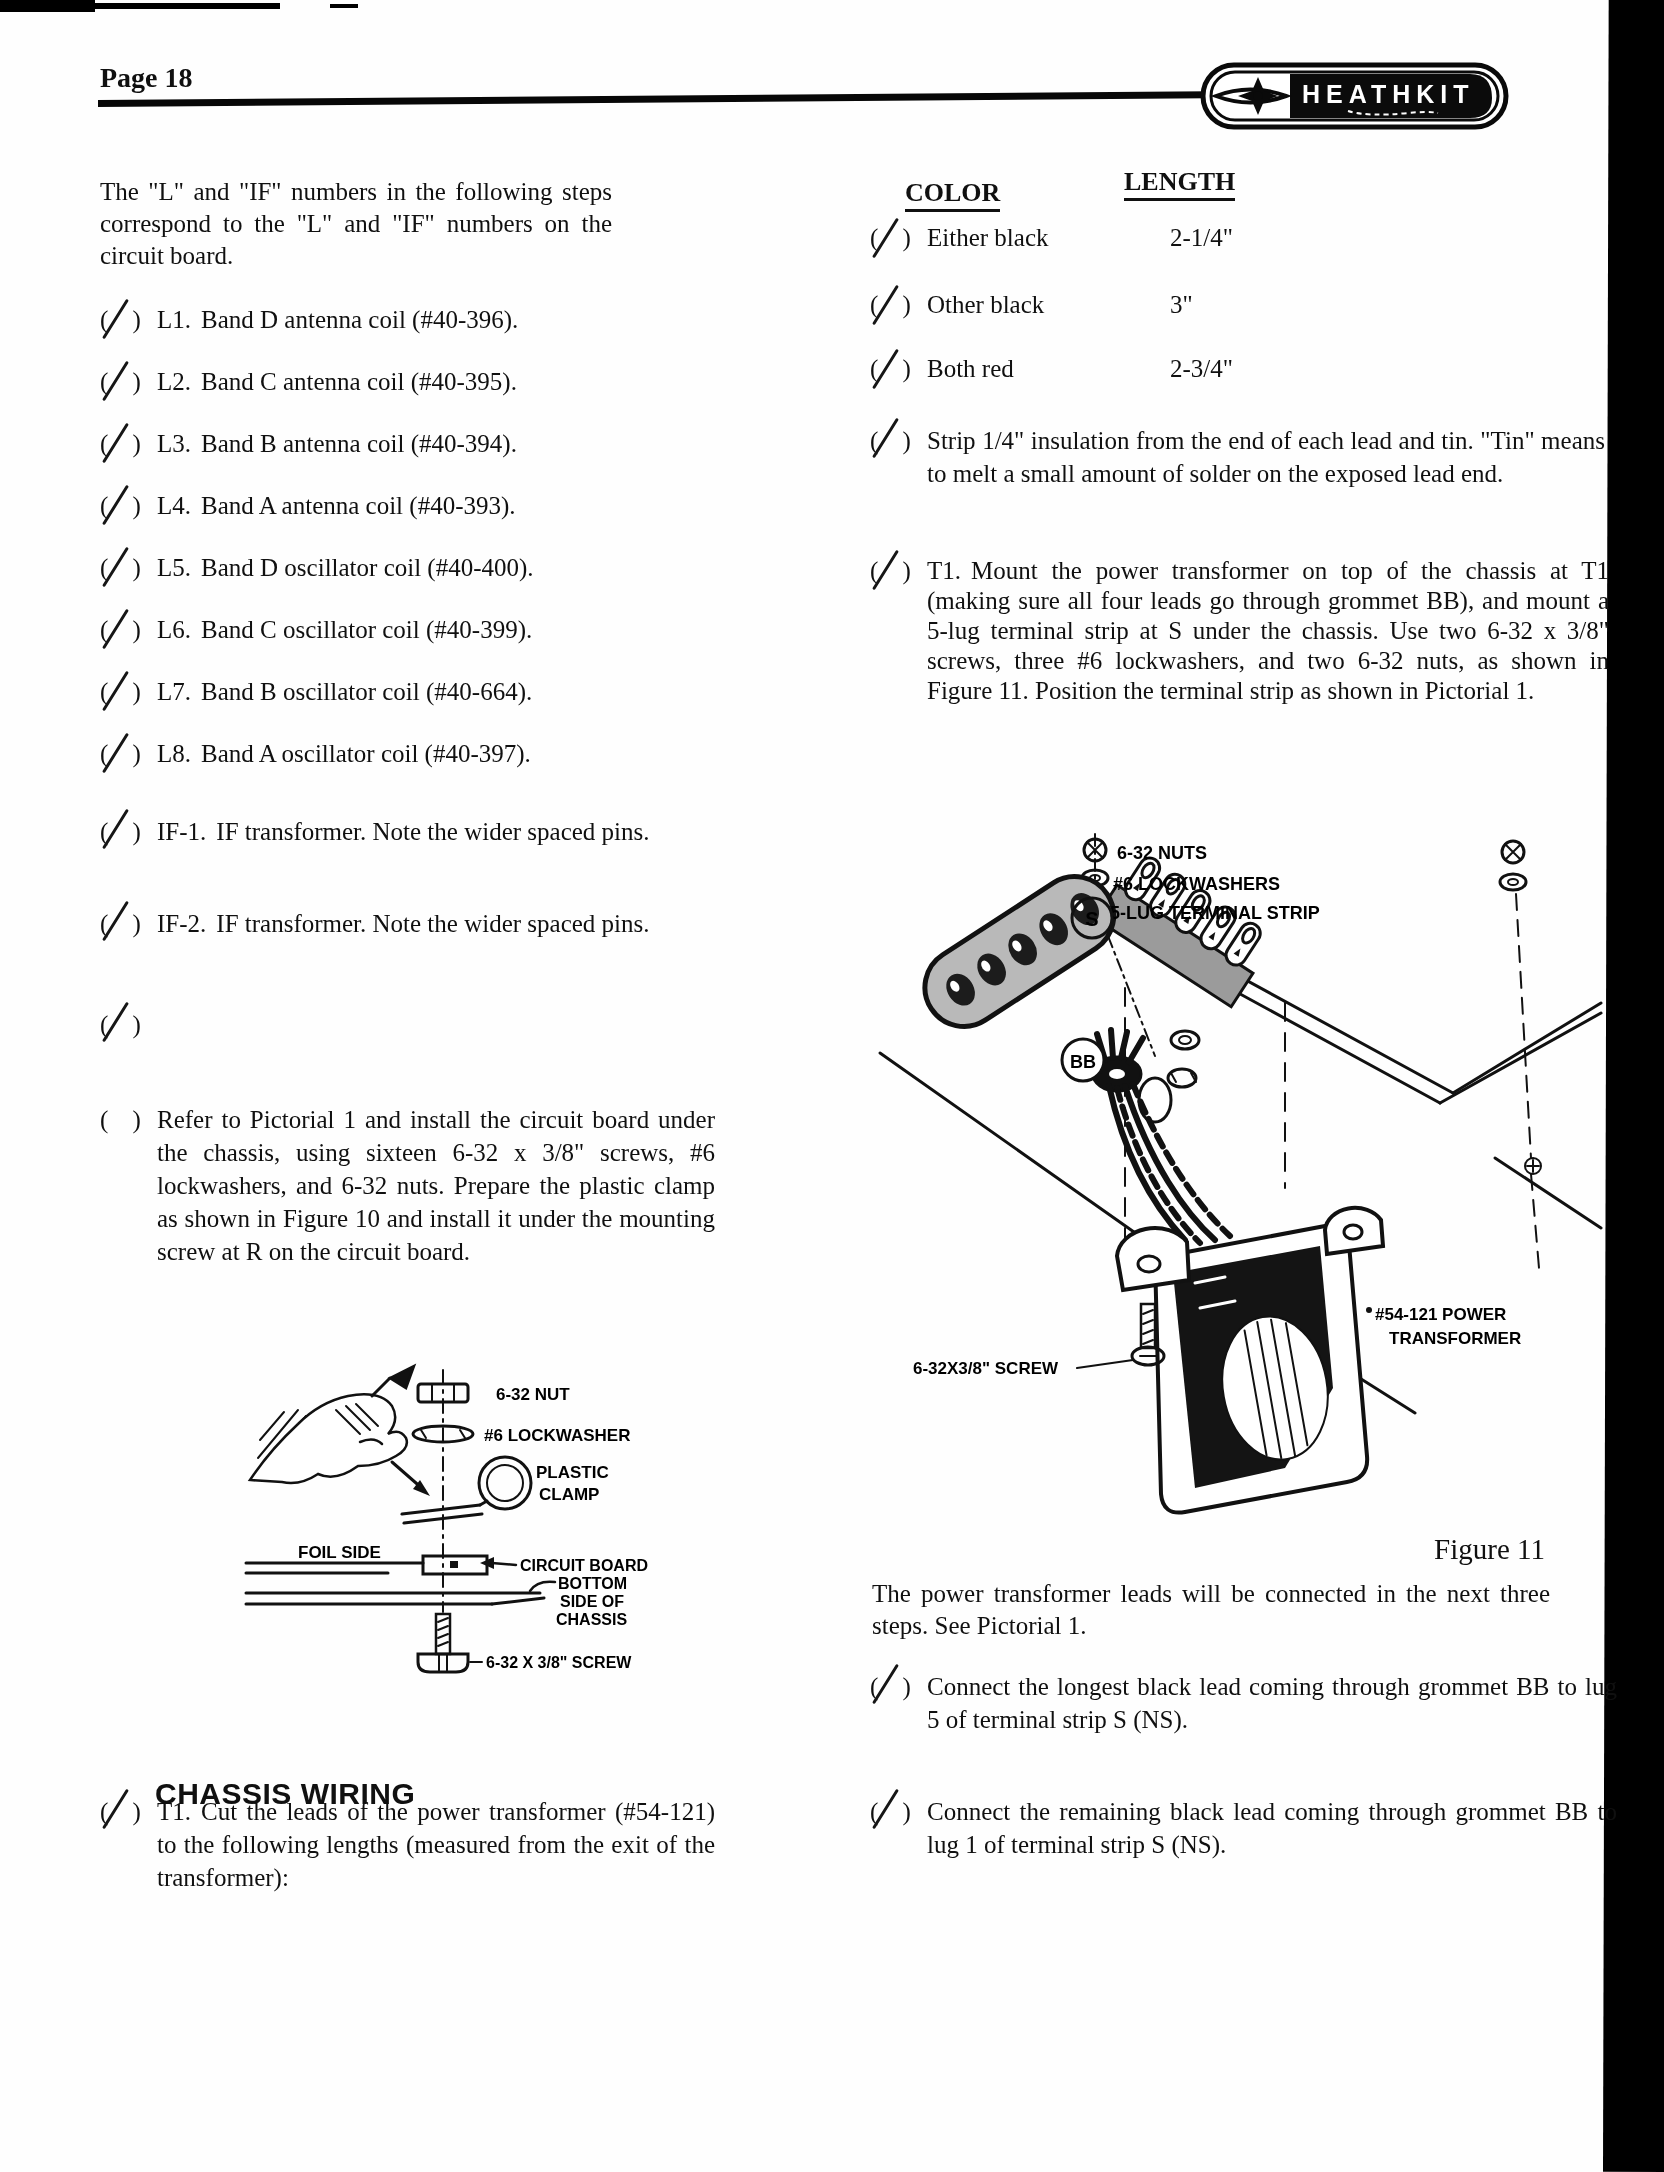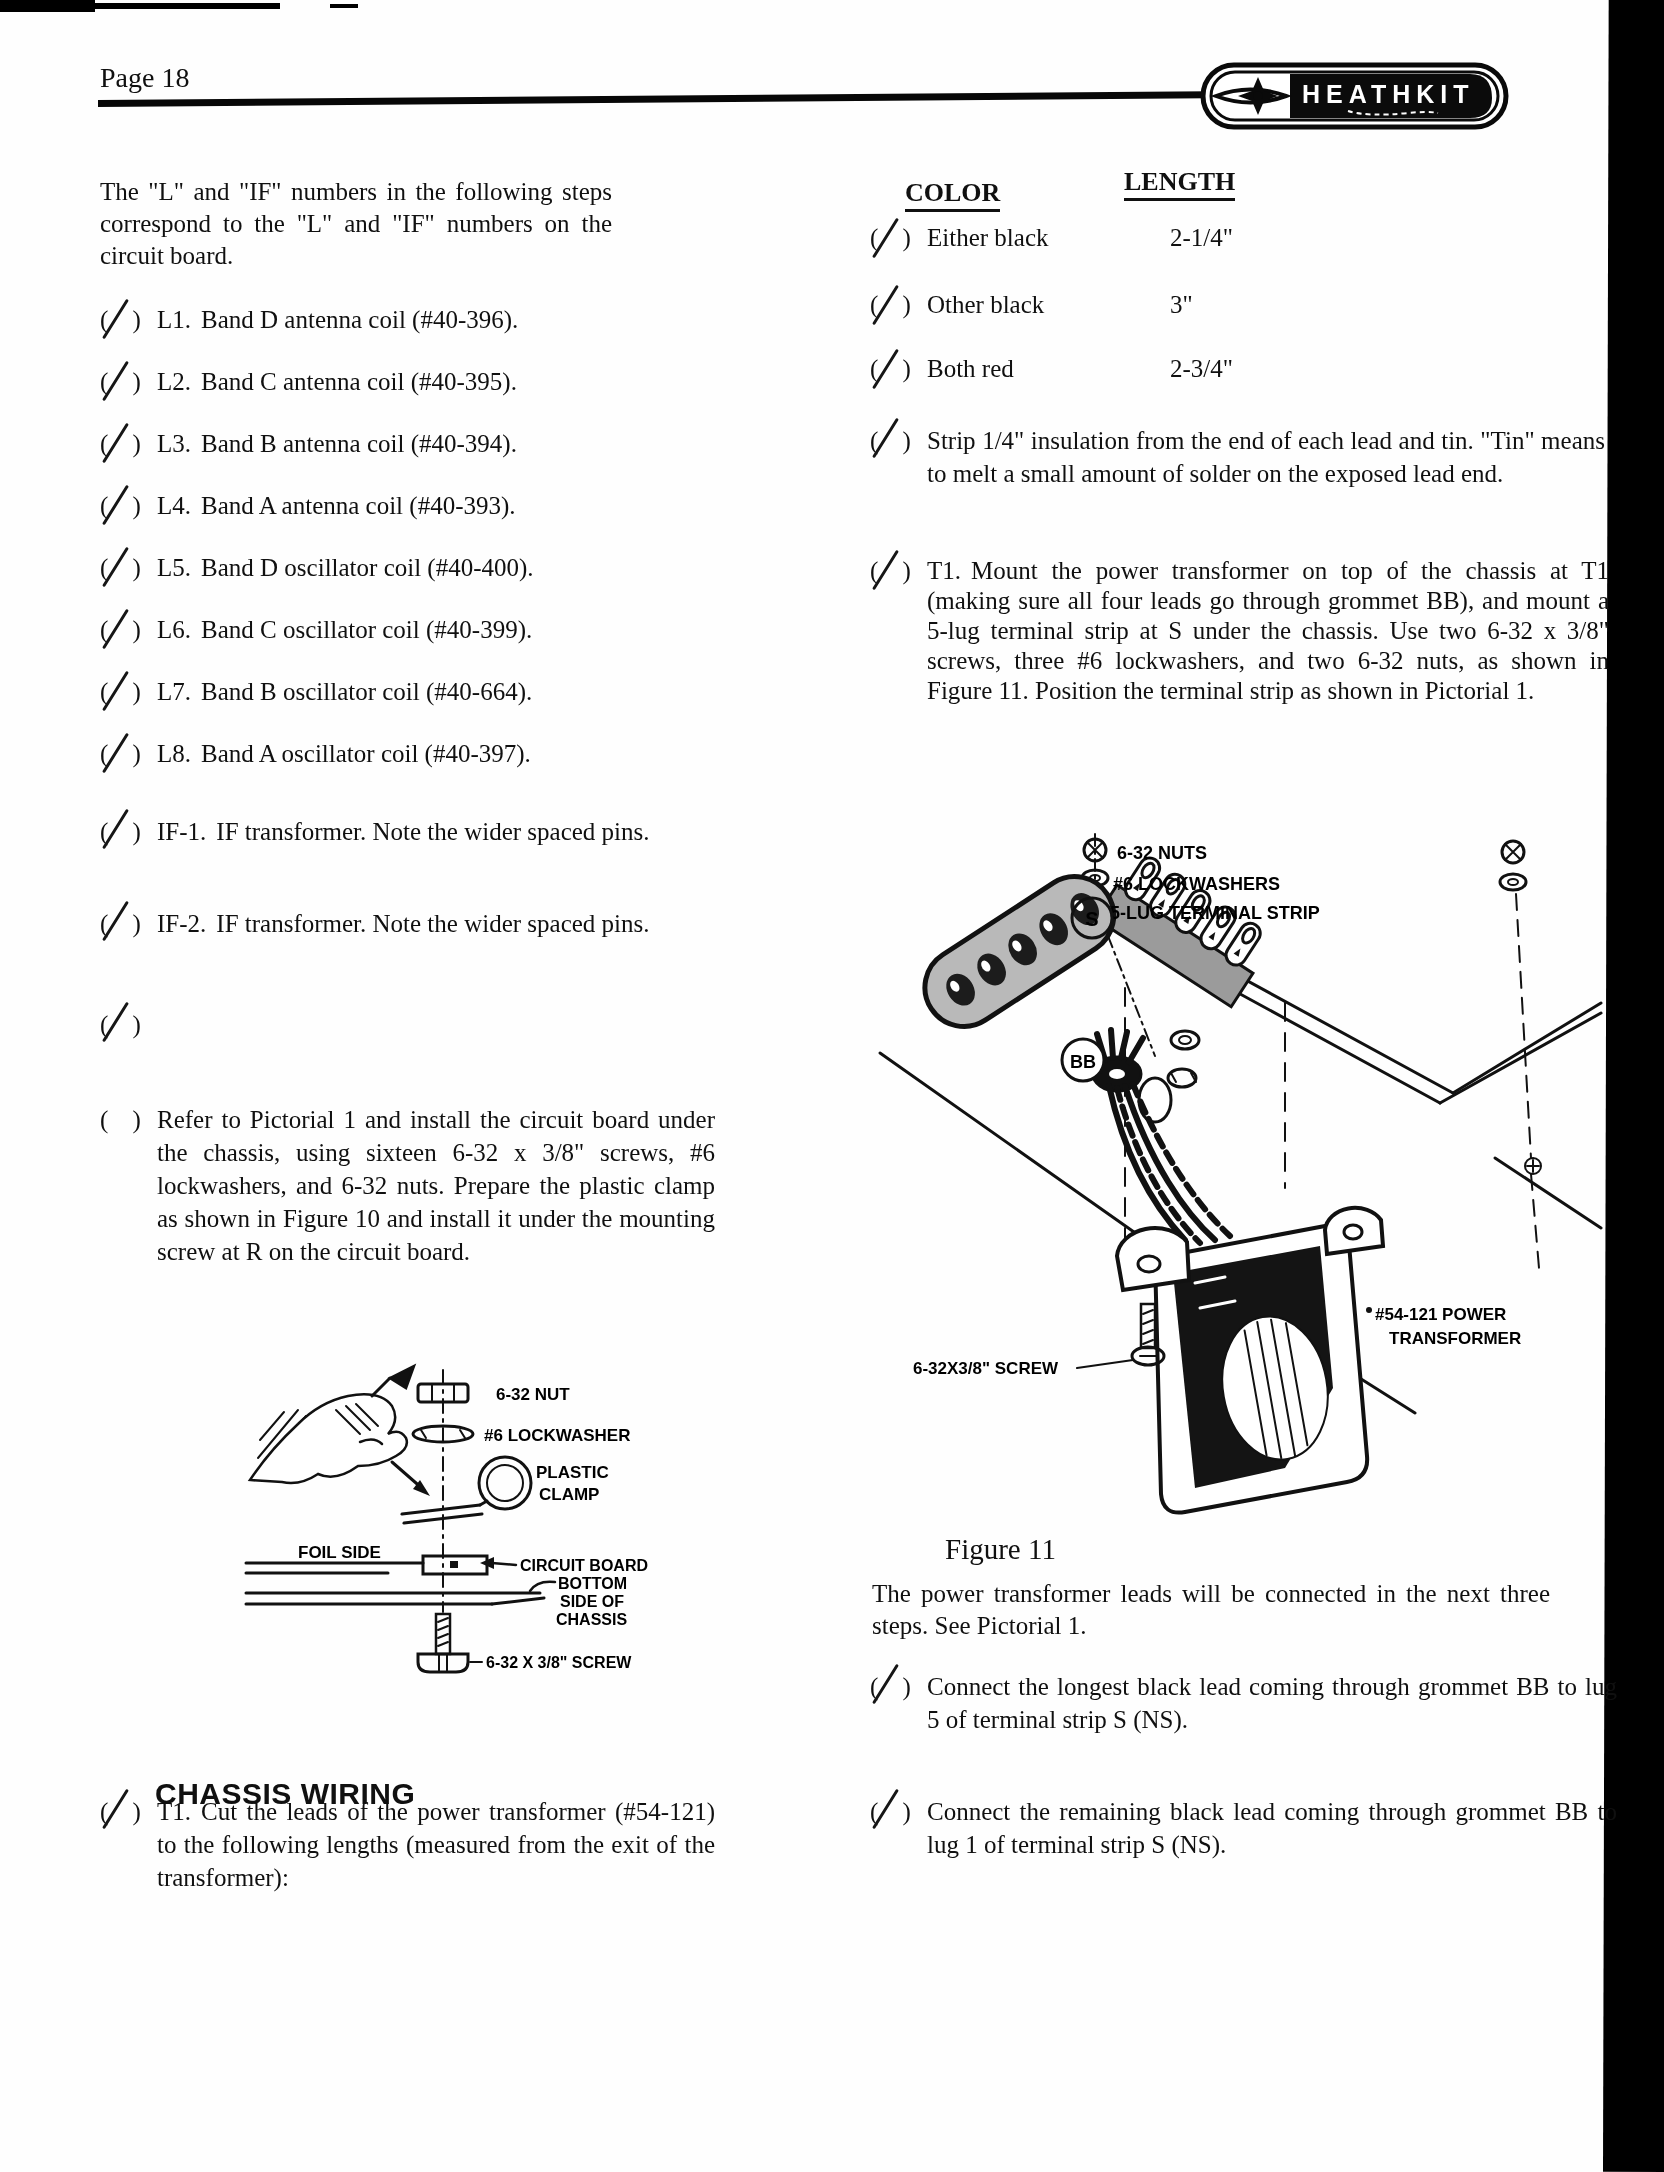--- a/index.html
+++ b/index.html
@@ -1,21 +1,21 @@
 <!DOCTYPE html>
 <html><head>
 <meta charset="utf-8">
 <style>
   html,body{margin:0;padding:0;background:#888;}
   .page{position:relative;width:1664px;height:2172px;background:#fefefe;overflow:hidden;
         font-family:"Liberation Serif",serif;color:#101010;}
   .abs{position:absolute;}
   .artifact{position:absolute;background:#000;}
   
-  .page-label{position:absolute;left:100px;top:62px;font-size:28px;}
+  .page-label{position:absolute;left:100px;top:62px;font-size:28px;font-weight:bold;}
   .hdr-rule{position:absolute;left:98px;top:100px;width:1408px;height:7px;background:#070707;
             transform:rotate(-0.45deg);transform-origin:left center;}
   
   .step{position:absolute;padding-left:57px;font-size:25px;line-height:33px;text-align:justify;}
   .step--line{white-space:nowrap;text-align:left;}
   .cb{position:absolute;left:0;top:0;letter-spacing:9px;}
   .lbl{margin-right:10px;}
   .tick{position:absolute;left:14px;top:-9px;width:3px;height:46px;background:#161616;
         border-radius:2px;transform:rotate(32deg);display:none;}
   .tick.checked{display:block;}
@@ -25,21 +25,21 @@
   .para{position:absolute;font-size:25px;line-height:32px;text-align:justify;}
   
   .thead{position:absolute;font-size:26px;font-weight:bold;border-bottom:3px solid #101010;
          padding-bottom:1px;}
   .trow{position:absolute;left:870px;width:450px;font-size:25px;}
   .trow .len{position:absolute;left:300px;top:0;}
   .trow{padding-left:57px;}
   
   .section-heading{position:absolute;font-family:"Liberation Sans",sans-serif;font-weight:bold;
                    font-size:30px;letter-spacing:0.5px;}
-  .fig-caption{position:absolute;font-size:29px;text-align:left;}
+  .fig-caption{position:absolute;font-size:29px;text-align:right;}
   svg text{font-family:"Liberation Sans",sans-serif;font-weight:bold;}
 </style>
 </head>
 <body>
 
 <div class="page">
 
   <div class="artifact" style="left:0;top:0;width:95px;height:12px;"></div>
   <div class="artifact" style="left:88px;top:3px;width:192px;height:6px;"></div>
   <div class="artifact" style="left:330px;top:4px;width:28px;height:4px;"></div>

